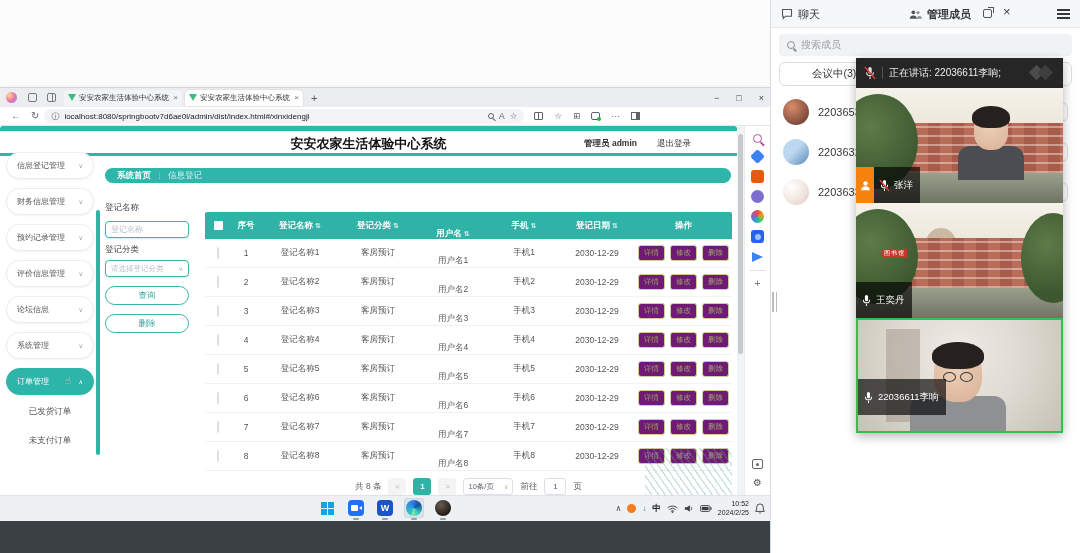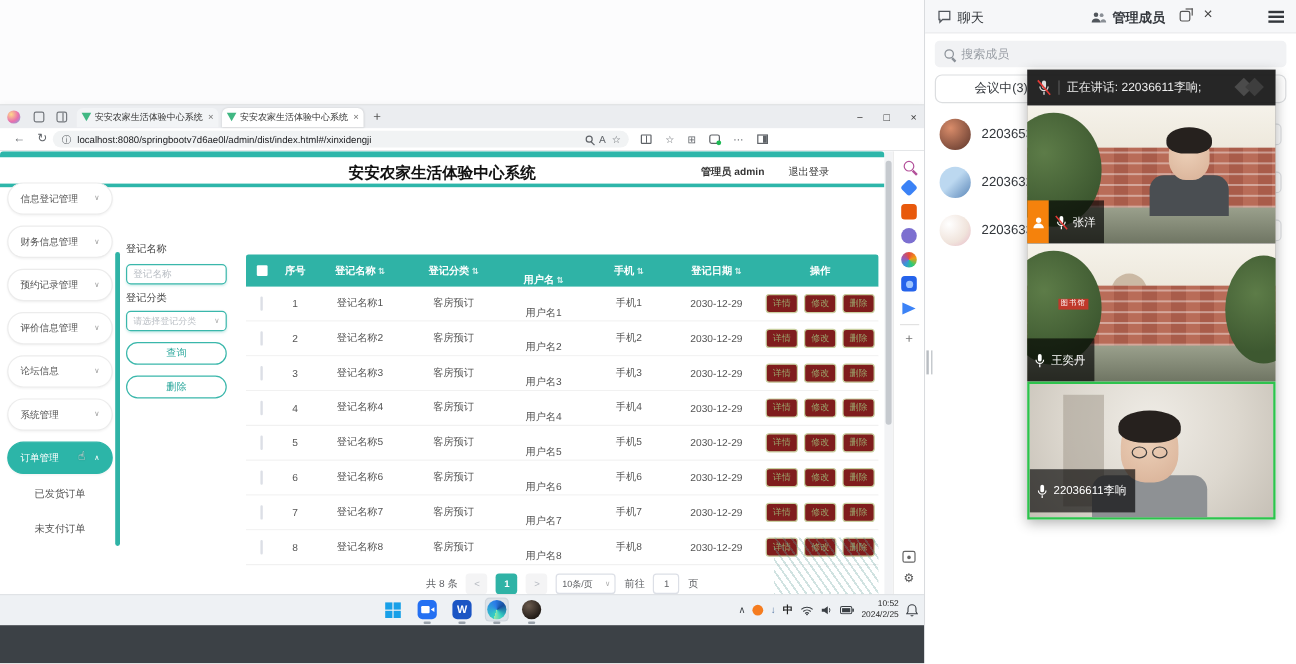--- a/index.html
+++ b/index.html
@@ -93,21 +93,21 @@
 .table { position:absolute; left:205px; top:86px; width:527px; }
 .thead { display:flex; align-items:center; height:27px; background:#2fb3a6; border-radius:2px 2px 0 0; }
 .th { font-size:8.5px; font-weight:bold; color:#fff; text-align:center; display:flex; align-items:center; justify-content:center; gap:2px; }
 .sorti { font-size:7px; color:#d7f2ef; }
 .trow { display:flex; align-items:center; height:29px; border-bottom:1px solid #f1f1f1; background:#fff; }
 .td { font-size:8.5px; color:#555; text-align:center; }
 .c0{width:26px;} .c1{width:30px;} .c2{width:78px;} .c3{width:78px;} .c4{width:72px;margin-top:16px;} .c5{width:70px;} .c6{width:76px;} .c7{width:97px;}
 .hcb { width:9px; height:9px; background:#fff; border-radius:1px; margin:0 auto; }
 .rcb { width:9px; height:9px; border:1px solid #dcdfe6; border-radius:1px; margin:0 auto; background:#fff; }
 .ops { display:flex; justify-content:center; gap:5px; }
-.op { border:1px solid #c9cfa0; background:#7f1d1d; color:#99a26a; font-size:7.5px; border-radius:3px;
+.op { border:1px solid #c9cfa0; background:#701a75; color:#99a26a; font-size:7.5px; border-radius:3px;
   padding:2px 5px; font-family:inherit; }
 
 .pager { position:absolute; left:205px; top:352px; width:527px; display:flex; align-items:center;
   justify-content:center; gap:7px; }
 .ptotal { font-size:8.5px; color:#606266; }
 .pbox { width:18px; height:17px; border-radius:3px; background:#f4f4f5; color:#b6bac1; font-size:8px;
   display:flex; align-items:center; justify-content:center; }
 .pbox.cur { background:#2fb3a6; color:#fff; font-weight:bold; }
 .psel { width:50px; height:17px; border:1px solid #dcdfe6; border-radius:3px; display:flex; align-items:center;
   justify-content:space-between; padding:0 4px; color:#606266; }
@@ -235,21 +235,21 @@
 .v3 .hair { height:48%; }
 .v3 .body { width:96px; height:40px; left:52px; top:76px; background:#8e9194; }
 .glasses { position:absolute; left:7px; top:26px; width:34px; height:11px; }
 .glasses i { position:absolute; width:13px; height:10px; border:1px solid #3c3c3c; border-radius:50%; top:0; }
 .glasses i:first-child { left:2px; } .glasses i:last-child { right:2px; }
 .doorway { position:absolute; left:14%; top:8%; width:34px; height:84%; background:rgba(150,142,128,.45); }
 .vlabel { position:absolute; left:0; bottom:0; display:flex; align-items:stretch; height:36px; }
 .hostbadge { width:18px; background:#f5820c; display:flex; align-items:center; justify-content:center; }
 .ldark { background:rgba(0,0,0,.65); display:flex; align-items:center; gap:4px; padding:0 7px 0 5px; }
 .vname { font-size:9.5px; color:#fff; white-space:nowrap; }
-.v3 .vlabel { bottom:4px; }
+.v3 .vlabel { bottom:16px; }
 </style>
 </head>
 <body>
 
 <div class="screen">
 
   <div class="share">
 
     <div class="browser">
 
@@ -342,20 +342,25 @@
               <span class="chev">∧</span>
               <span class="handcur">☝</span>
             </div>
             <div class="subwrap">
               <div class="subitem">已发货订单</div>
               <div class="subitem">未支付订单</div>
             </div>
           </div>
           <div class="sidescroll"></div>
 
+          <div class="crumb">
+            <span class="home">系统首页</span>
+            <span class="sep">⋮</span>
+            <span class="cur">信息登记</span>
+          </div>
 
           <div class="filters">
             <div class="flabel">登记名称</div>
             <input class="finput" placeholder="登记名称" style="">
             <div class="flabel">登记分类</div>
             <div class="fselect">
               <span class="ph">请选择登记分类</span>
               <span class="ar">∨</span>
             </div>
             <button class="fbtn">查询</button>

